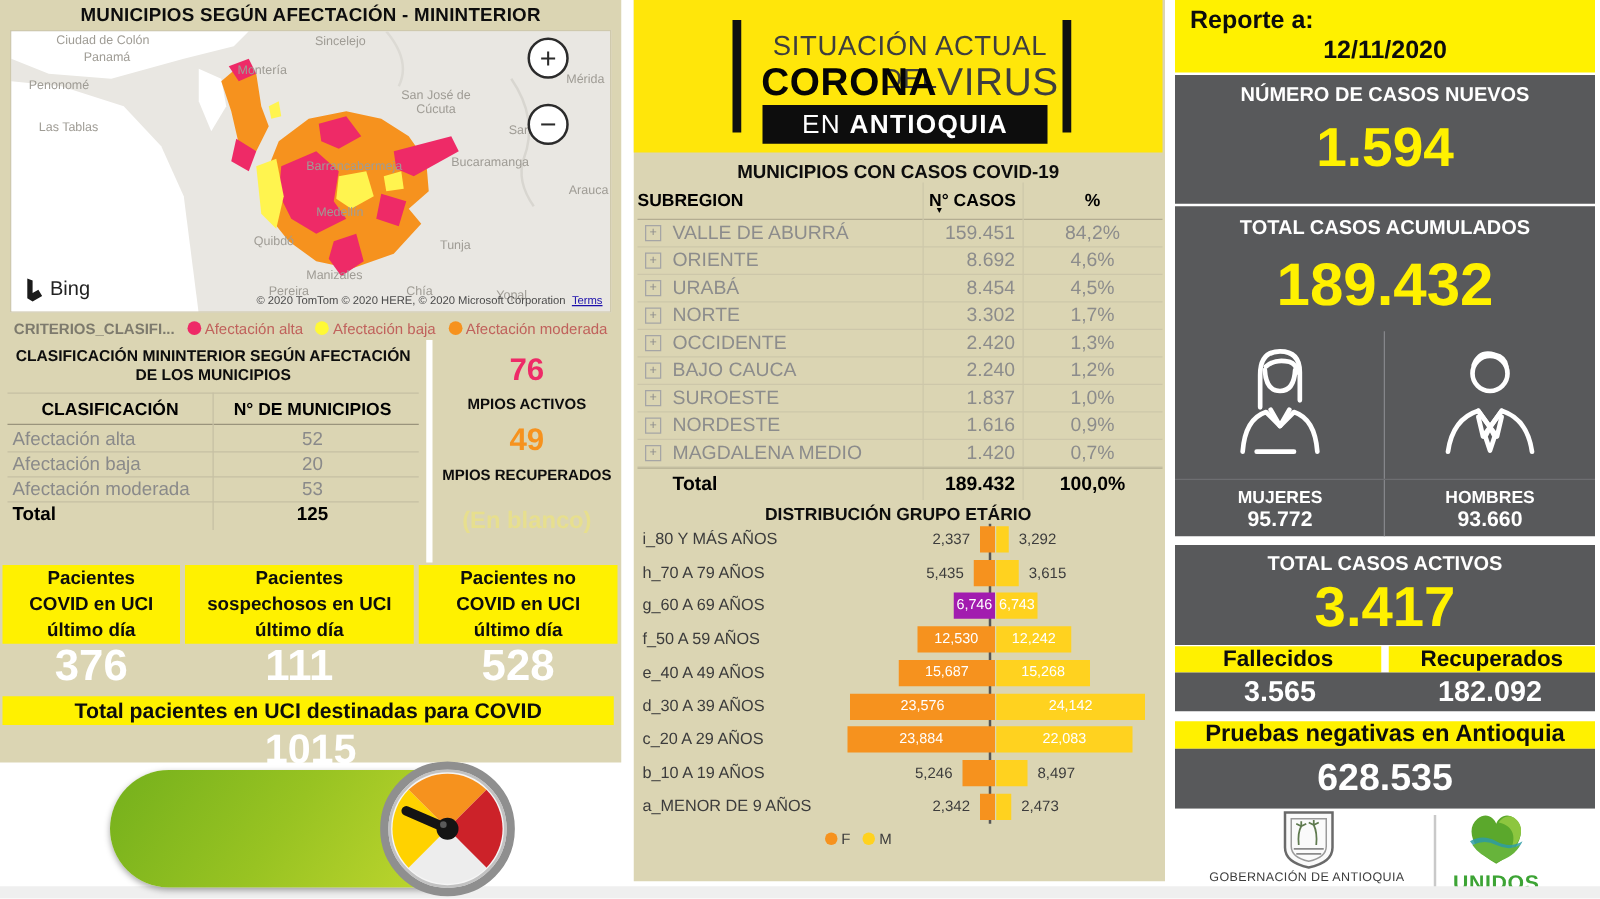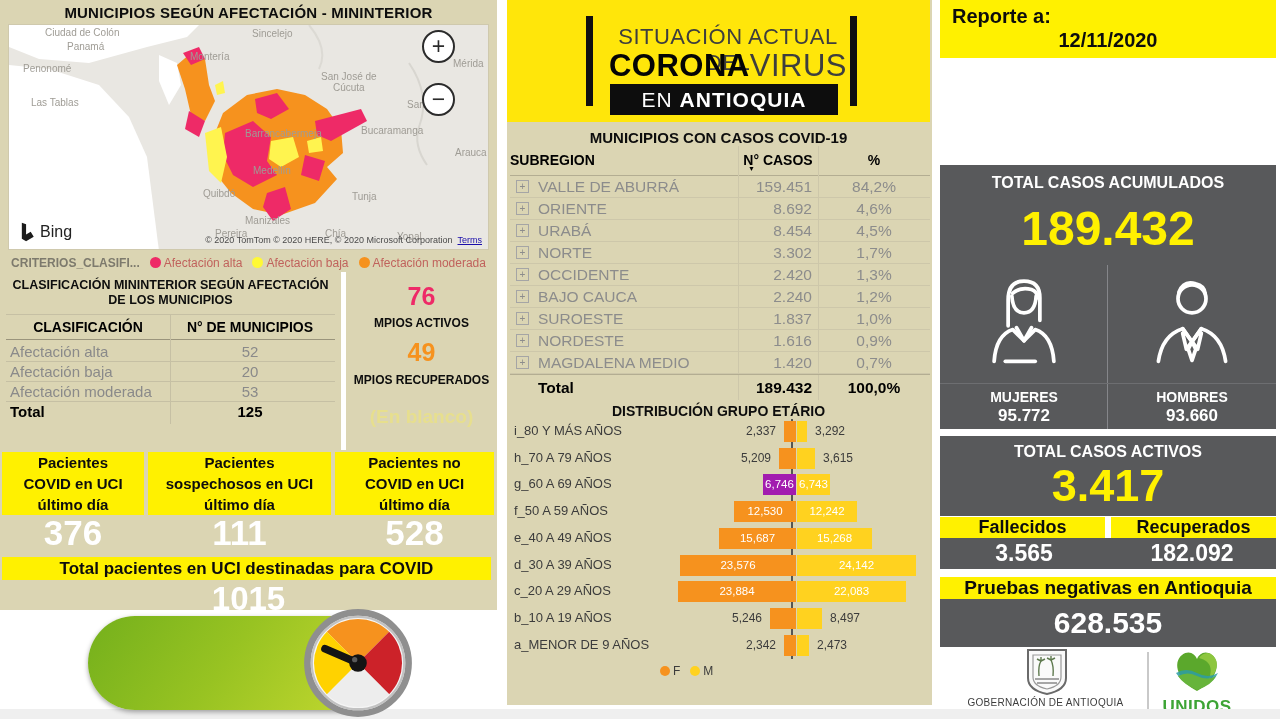--- a/index.html
+++ b/index.html
@@ -375,21 +375,21 @@
           <div class="py-label">i_80 Y MÁS AÑOS</div>
           <div class="py-bar" style="left: 270px; width: 12px; background: rgb(246, 146, 30);"></div>
           <div class="py-bar" style="left: 283px; width: 10px; background: rgb(255, 210, 31);"></div>
           <div class="py-val-out" style="left: 0px; width: 262px; text-align: right;">2,337</div>
           <div class="py-val-out" style="left: 301px;">3,292</div>
         </div>
         <div class="py-row" style="top: 26.7px;">
           <div class="py-label">h_70 A 79 AÑOS</div>
           <div class="py-bar" style="left: 265px; width: 17px; background: rgb(246, 146, 30);"></div>
           <div class="py-bar" style="left: 283px; width: 18px; background: rgb(255, 210, 31);"></div>
-          <div class="py-val-out" style="left: 0px; width: 257px; text-align: right;">5,209</div>
+          <div class="py-val-out" style="left: 0px; width: 257px; text-align: right;">5,435</div>
           <div class="py-val-out" style="left: 309px;">3,615</div>
         </div>
         <div class="py-row" style="top: 53.4px;">
           <div class="py-label">g_60 A 69 AÑOS</div>
           <div class="py-bar" style="left: 249px; width: 33px; background: #a21caf;">
             <div class="py-val-in">6,746</div>
           </div>
           <div class="py-bar" style="left: 283px; width: 33px; background: rgb(255, 210, 31);">
             <div class="py-val-in">6,743</div>
           </div>
@@ -456,20 +456,24 @@
         </span>
       </div>
   </div>
 
   <div class="abs" id="right-col">
     <div class="rbox" id="r-report">
       <div id="r-report-label">Reporte a:</div>
       <div id="r-report-date">12/11/2020</div>
     </div>
 
+    <div class="rbox graybox" id="r-new">
+      <div class="r-label" style="top:8px">NÚMERO DE CASOS NUEVOS</div>
+      <div class="r-bignum" style="top:34px;font-size:44px">1.594</div>
+    </div>
 
     <div class="rbox graybox" id="r-acum">
       <div class="r-label" style="top:9px">TOTAL CASOS ACUMULADOS</div>
       <div class="r-bignum" style="top:36px;font-size:48px">189.432</div>
       <div id="gender-vline"></div>
       <div id="gender-hline"></div>
       <div class="g-icon" style="left:0">
         <svg width="96" height="112" viewBox="0 0 100 120" fill="none" stroke="#fff" stroke-width="4" stroke-linecap="round" stroke-linejoin="round">
           <path d="M33,62 V34 Q33,14 50,14 Q67,14 67,32 V56"></path>
           <path d="M37,30 Q38,48 50,48 Q62,48 63,30"></path>

